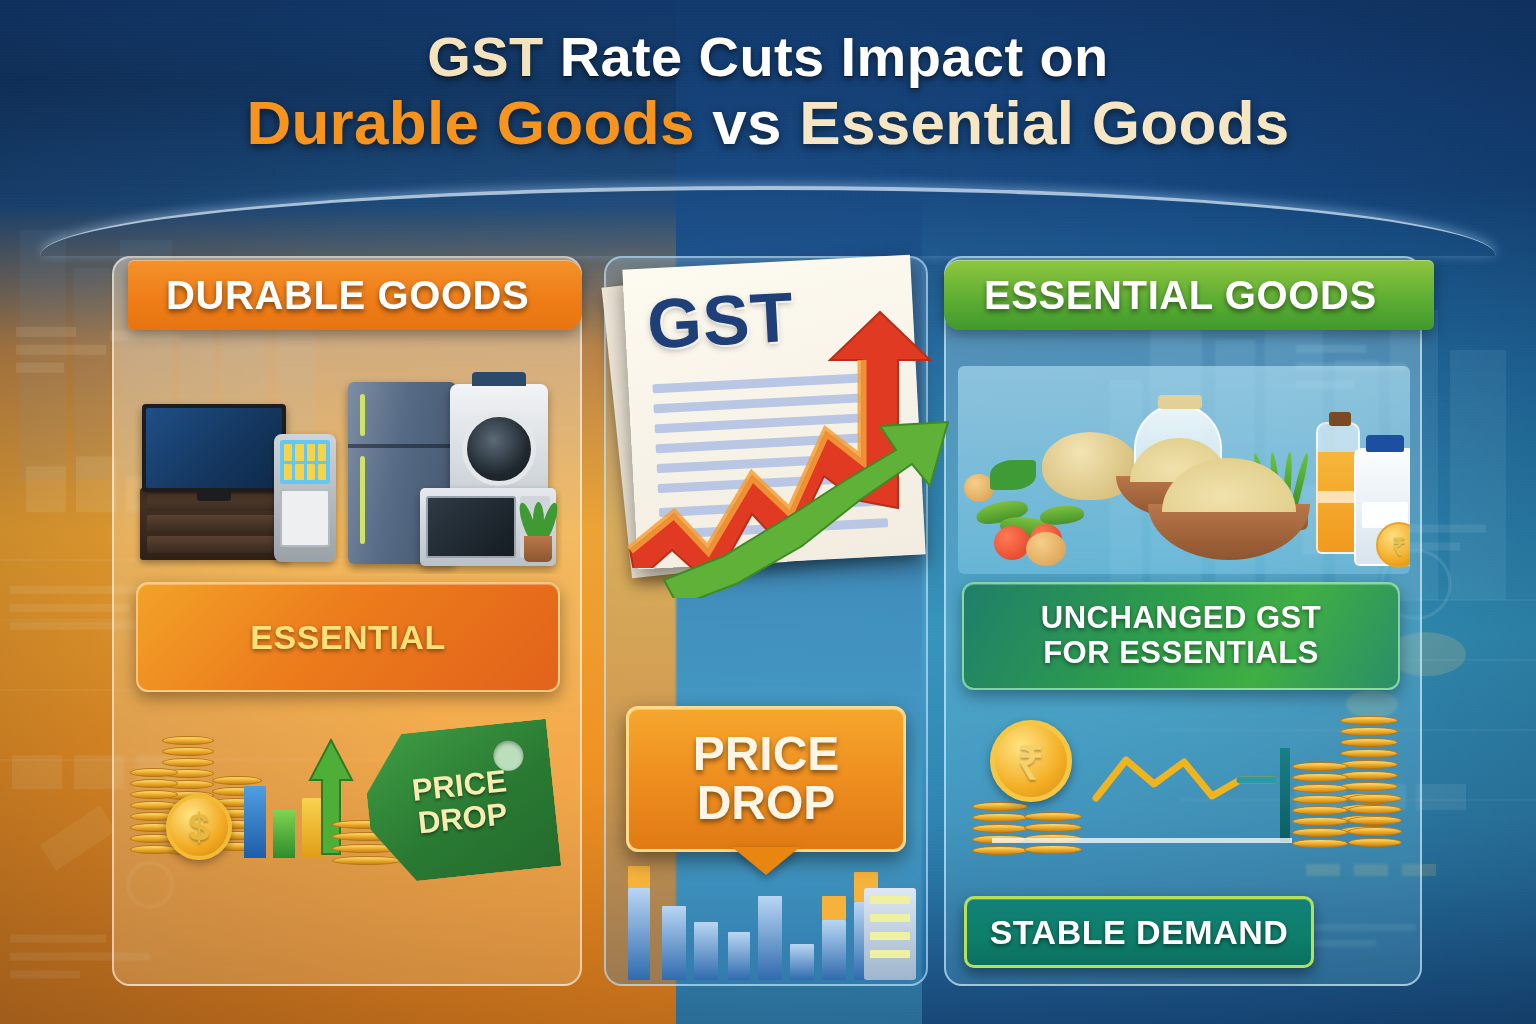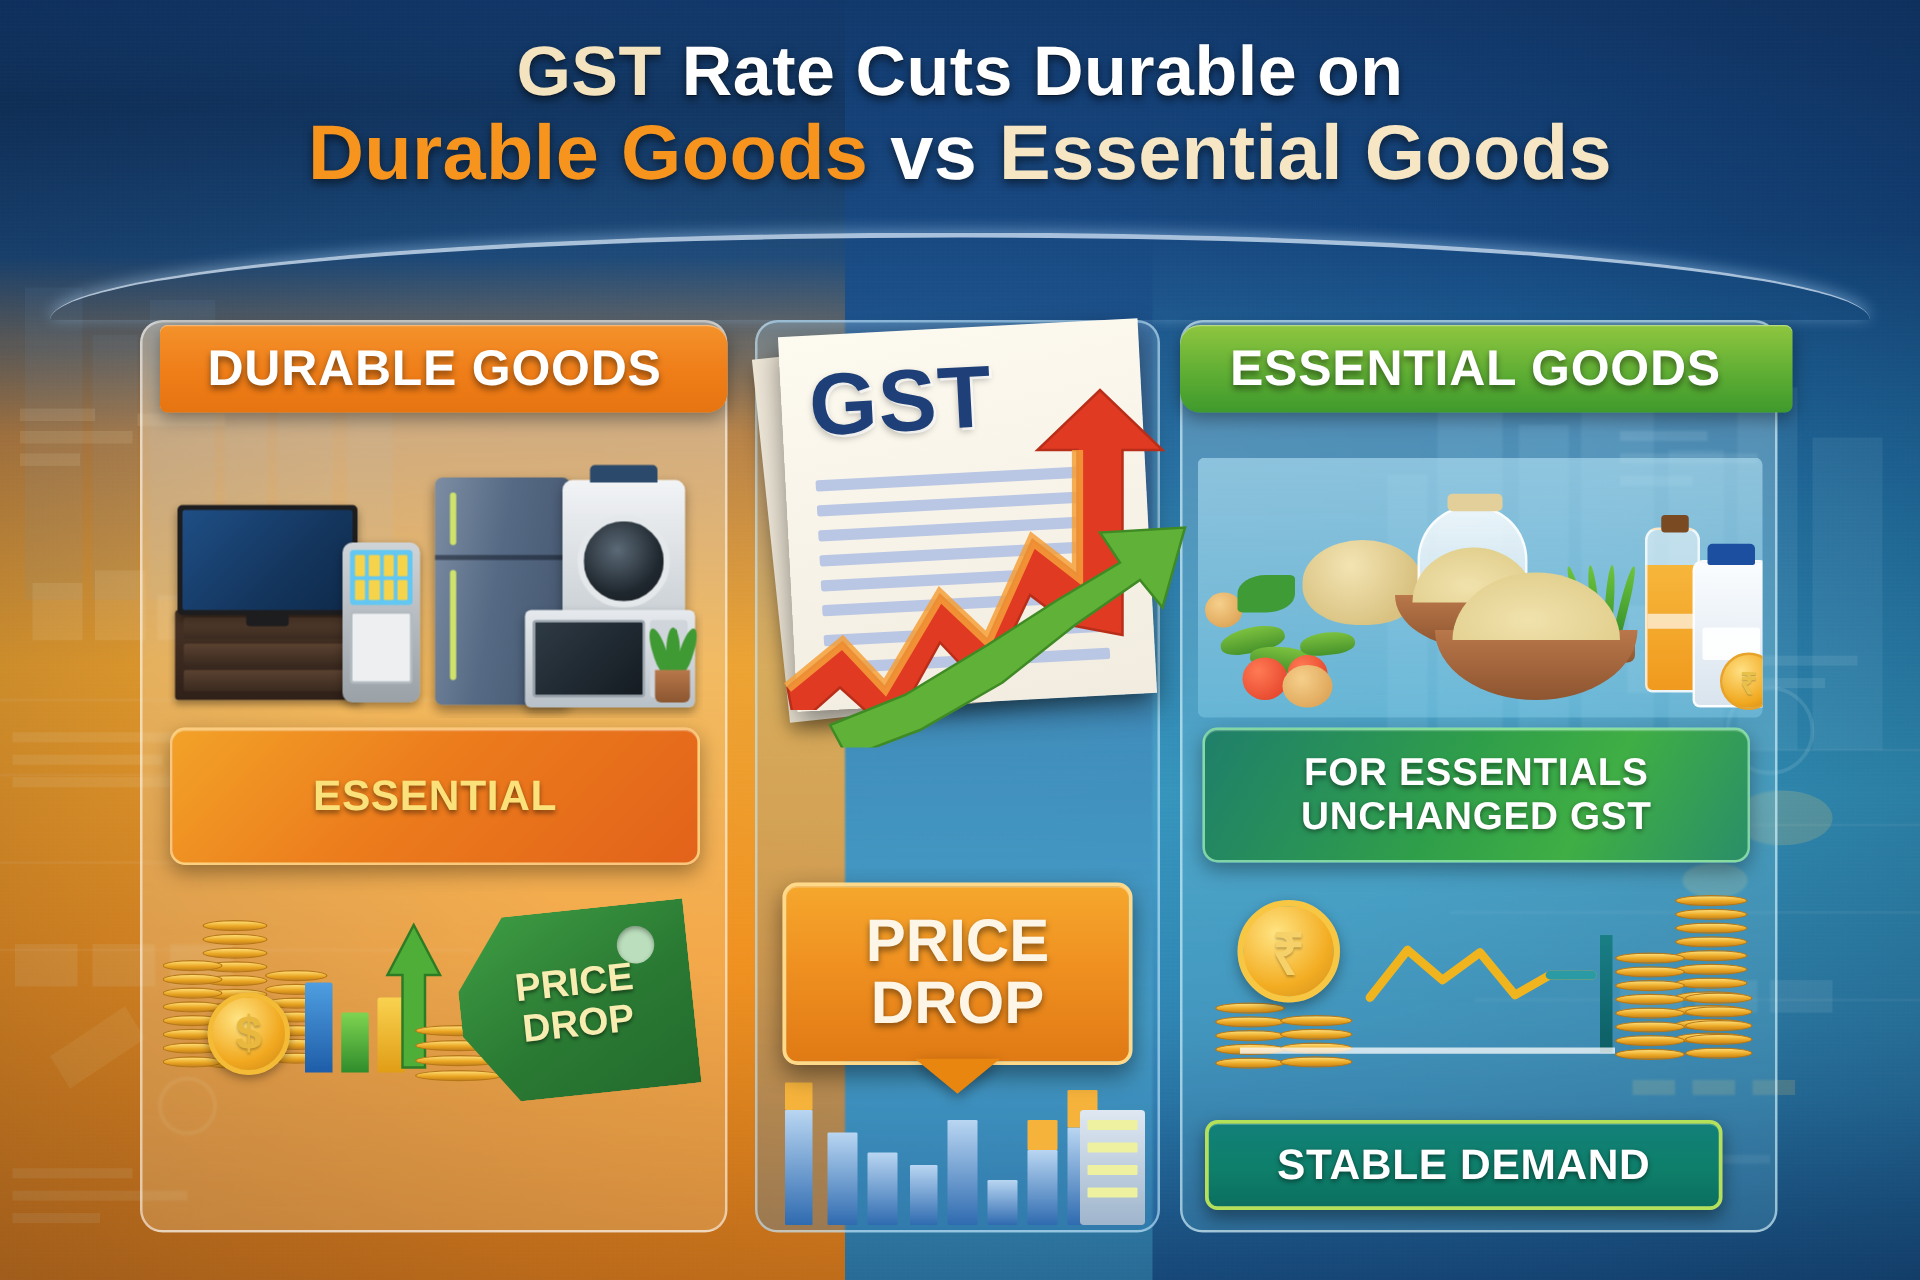--- a/index.html
+++ b/index.html
@@ -224,21 +224,21 @@
     font-size: 31px; color: #fff; text-shadow: 0 2px 4px rgba(0,0,0,.45);
   }
   .msg-increased {
     left: 138px; top: 896px; width: 420px; height: 72px; border-radius: 10px;
     background: linear-gradient(180deg, #2f7d60 0%, #2a7a63 55%, #256b58 100%);
     border: 3px solid #ef8c20;
     box-shadow: 0 6px 14px rgba(0,0,0,.4), inset 0 1px 0 rgba(255,255,255,.22);
     font-size: 34px; color: #f6f0df; text-shadow: 0 2px 4px rgba(0,0,0,.5);
   }
   .msg-stable {
-    left: 964px; top: 896px; width: 414px; height: 72px; border-radius: 10px;
+    left: 964px; top: 896px; width: 350px; height: 72px; border-radius: 10px;
     background: linear-gradient(180deg, #128079 0%, #0e7f6a 55%, #0b6f60 100%);
     border: 3px solid #b4e05a;
     box-shadow: 0 6px 14px rgba(0,0,0,.4), inset 0 1px 0 rgba(255,255,255,.22);
     font-size: 34px; color: #ffffff; text-shadow: 0 2px 4px rgba(0,0,0,.5);
   }
 
   
   .lower { position: absolute; z-index: 16; }
   .lower-left { left: 136px; top: 716px; width: 428px; height: 172px; }
   .lower-right { left: 962px; top: 706px; width: 444px; height: 182px; }
@@ -402,21 +402,21 @@
       <rect x="126" y="640" width="34" height="12"></rect>
     </g>
     <circle cx="140" cy="360" r="34" fill="none" stroke="rgba(220,250,255,.35)" stroke-width="3"></circle>
   </svg>
 
   <div class="bg-noise"></div>
   <div class="bg-vignette"></div>
 
   <div class="title-wrap">
     <div class="title-1">
-      <span class="hl">GST</span><span> Rate Cuts Durable on</span>
+      <span class="hl">GST</span><span> Rate Cuts Impact on</span>
     </div>
     <div class="title-2">
       <span class="orange">Durable Goods</span><span class="cream"> vs </span><span class="cream2">Essential Goods</span>
     </div>
   </div>
   <div class="arc"></div>
 
   <div class="col col-left"></div>
   <div class="col col-mid"></div>
   <div class="col col-right"></div>
@@ -508,22 +508,22 @@
         <div class="cap"></div>
         <div class="lbl"></div>
       </div>
     <div class="coin-small" style="left:418px; bottom:6px; width:46px; height:46px; font-size:24px;">₹</div>
   </div>
 
   <div class="msg msg-reduced">
     <span class="gold">ESSENTIAL</span>
   </div>
   <div class="msg msg-unchanged">
+    <span>UNCHANGED GST</span>
     <span>FOR ESSENTIALS</span>
-    <span>UNCHANGED GST</span>
   </div>
   <div class="msg msg-stable">
     <span>STABLE DEMAND</span>
   </div>
 
   <div class="lower lower-left">
     <div class="coinstack" style="left:26px; top:20px; width:52px; height:124px;">
       <i style="top:0"></i>
         <i style="top:11px"></i>
         <i style="top:22px"></i>

